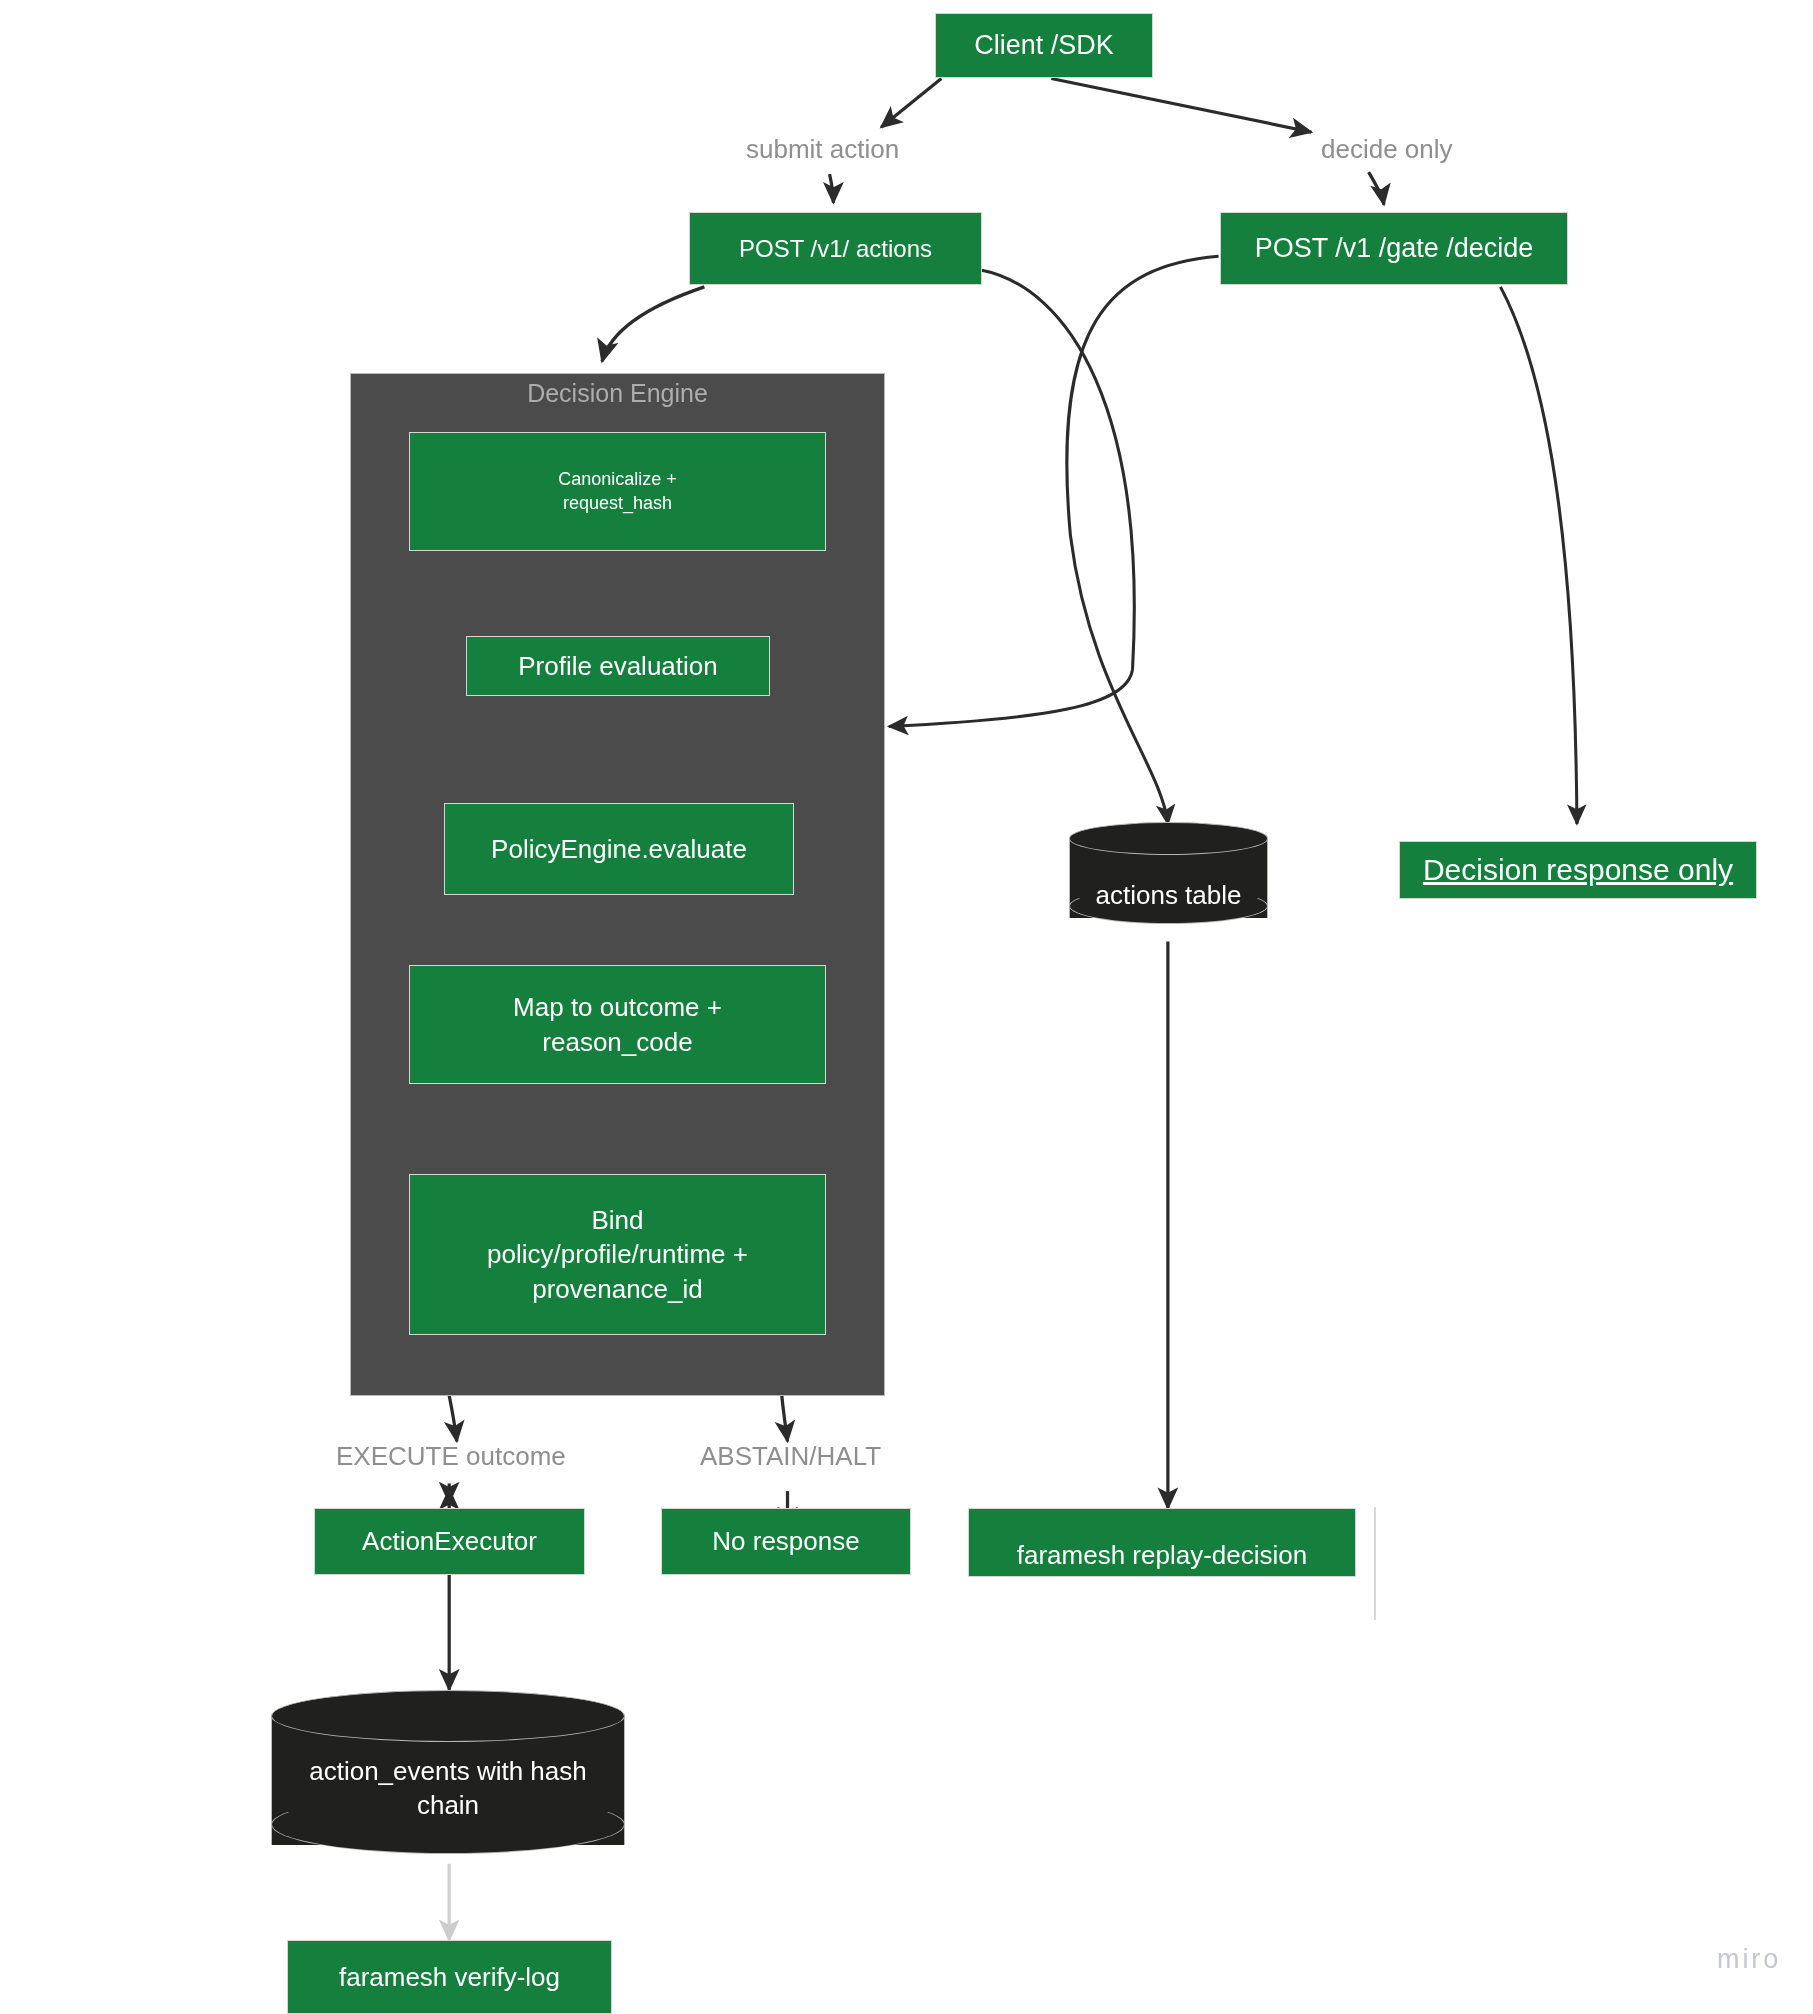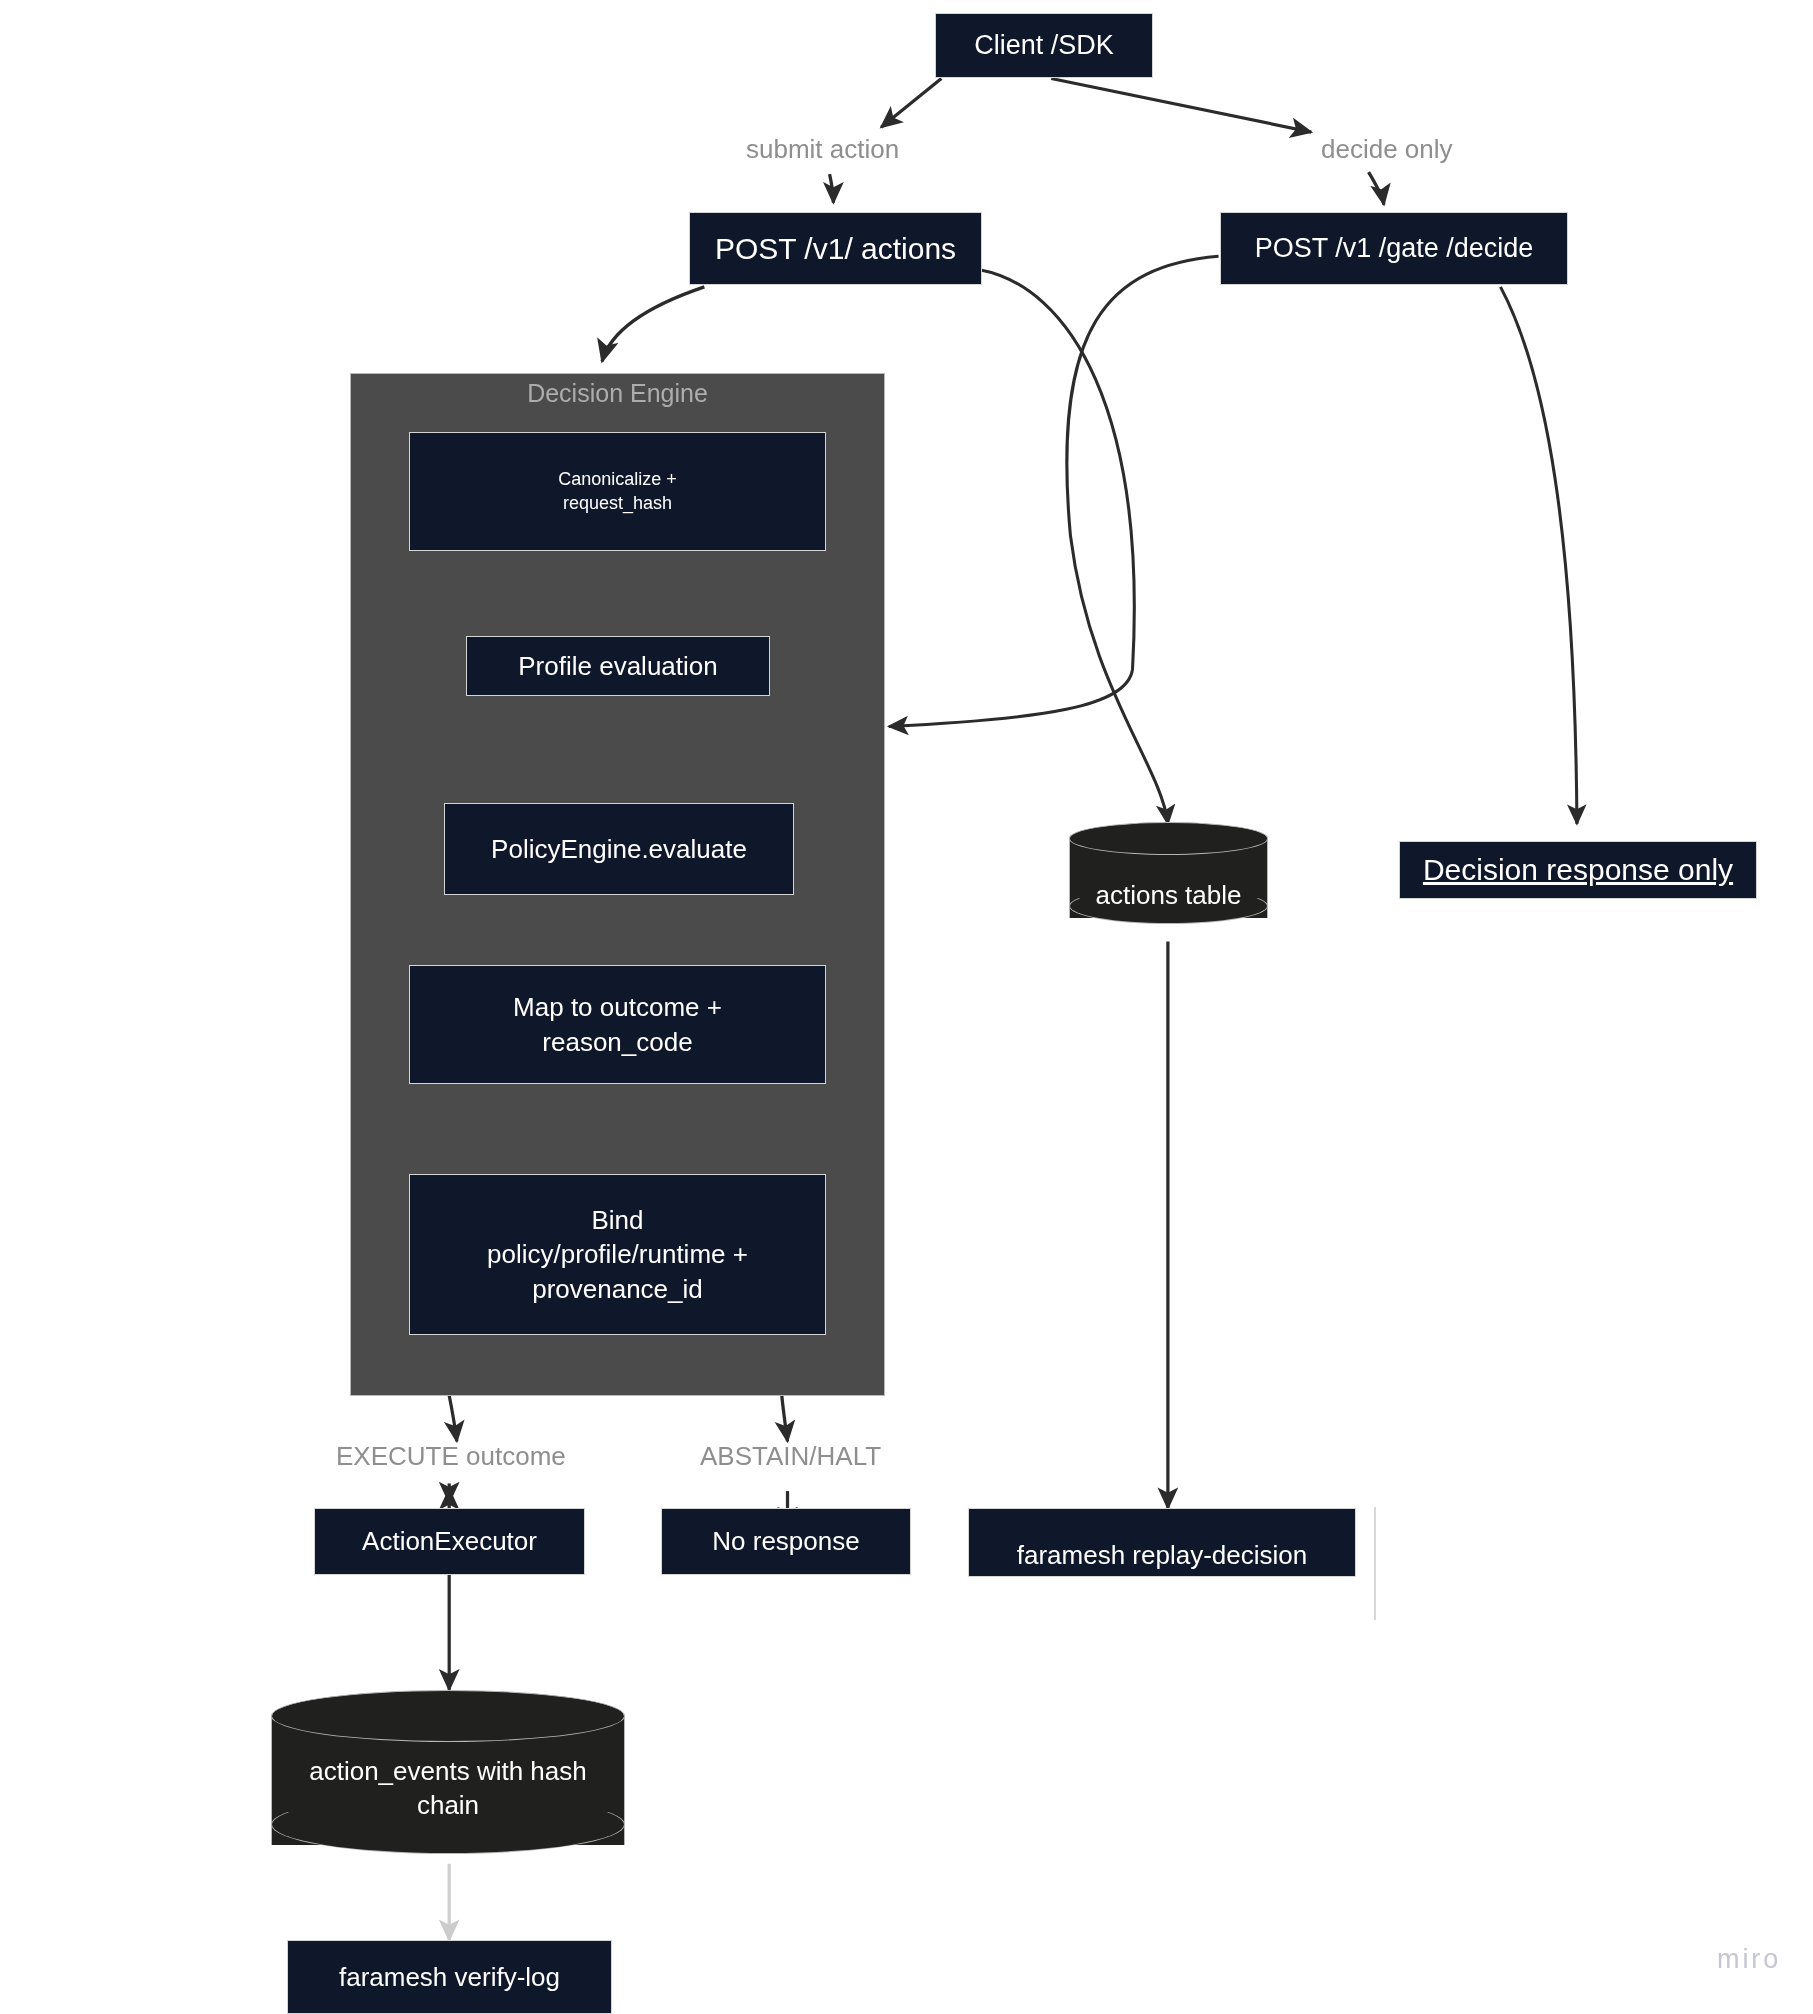--- a/index.html
+++ b/index.html
@@ -25,21 +25,21 @@
     position: absolute;
     left: 0; top: 0;
     width: 1813px;
     height: 2014px;
     pointer-events: none;
     z-index: 1;
   }
   .node {
     position: absolute;
     box-sizing: border-box;
-    background: #0f172a;
+    background: #15803d;
     border: 1.9px solid #d5d5d5;
     color: #ffffff;
     display: flex;
     align-items: center;
     justify-content: center;
     text-align: center;
     line-height: 1.32;
     z-index: 3;
     padding: 3.8px 9.6px;
   }
@@ -168,21 +168,21 @@
 
   <div class="stray-line" style="left:1374px; top:1507px; width:1.9px; height:113px;"></div>
 
   <div class="group-box" style="left:350px; top:373px; width:535px; height:1023px;"></div>
   <div class="group-title" style="left:350px; top:379px; width:535px;">Decision Engine</div>
 
   <div class="node" style="left:935px; top:13.4px; width:218px; height:65px; font-size:27px;">
     <span class="lbl">Client /SDK</span>
   </div>
 
-  <div class="node" style="left:689px; top:212px; width:293px; height:73px; font-size:30px;">
+  <div class="node" style="left:689px; top:212px; width:293px; height:73px; font-size:24px;">
     <span class="lbl">POST  /v1/ actions</span>
   </div>
 
   <div class="node" style="left:1220px; top:212px; width:348px; height:73px; font-size:27px;">
     <span class="lbl">POST  /v1 /gate /decide</span>
   </div>
 
   <div class="node" style="left:409px; top:432px; width:417px; height:119px; font-size:18px;">
     <span class="lbl">
       <span>Canonicalize  +</span><br>

